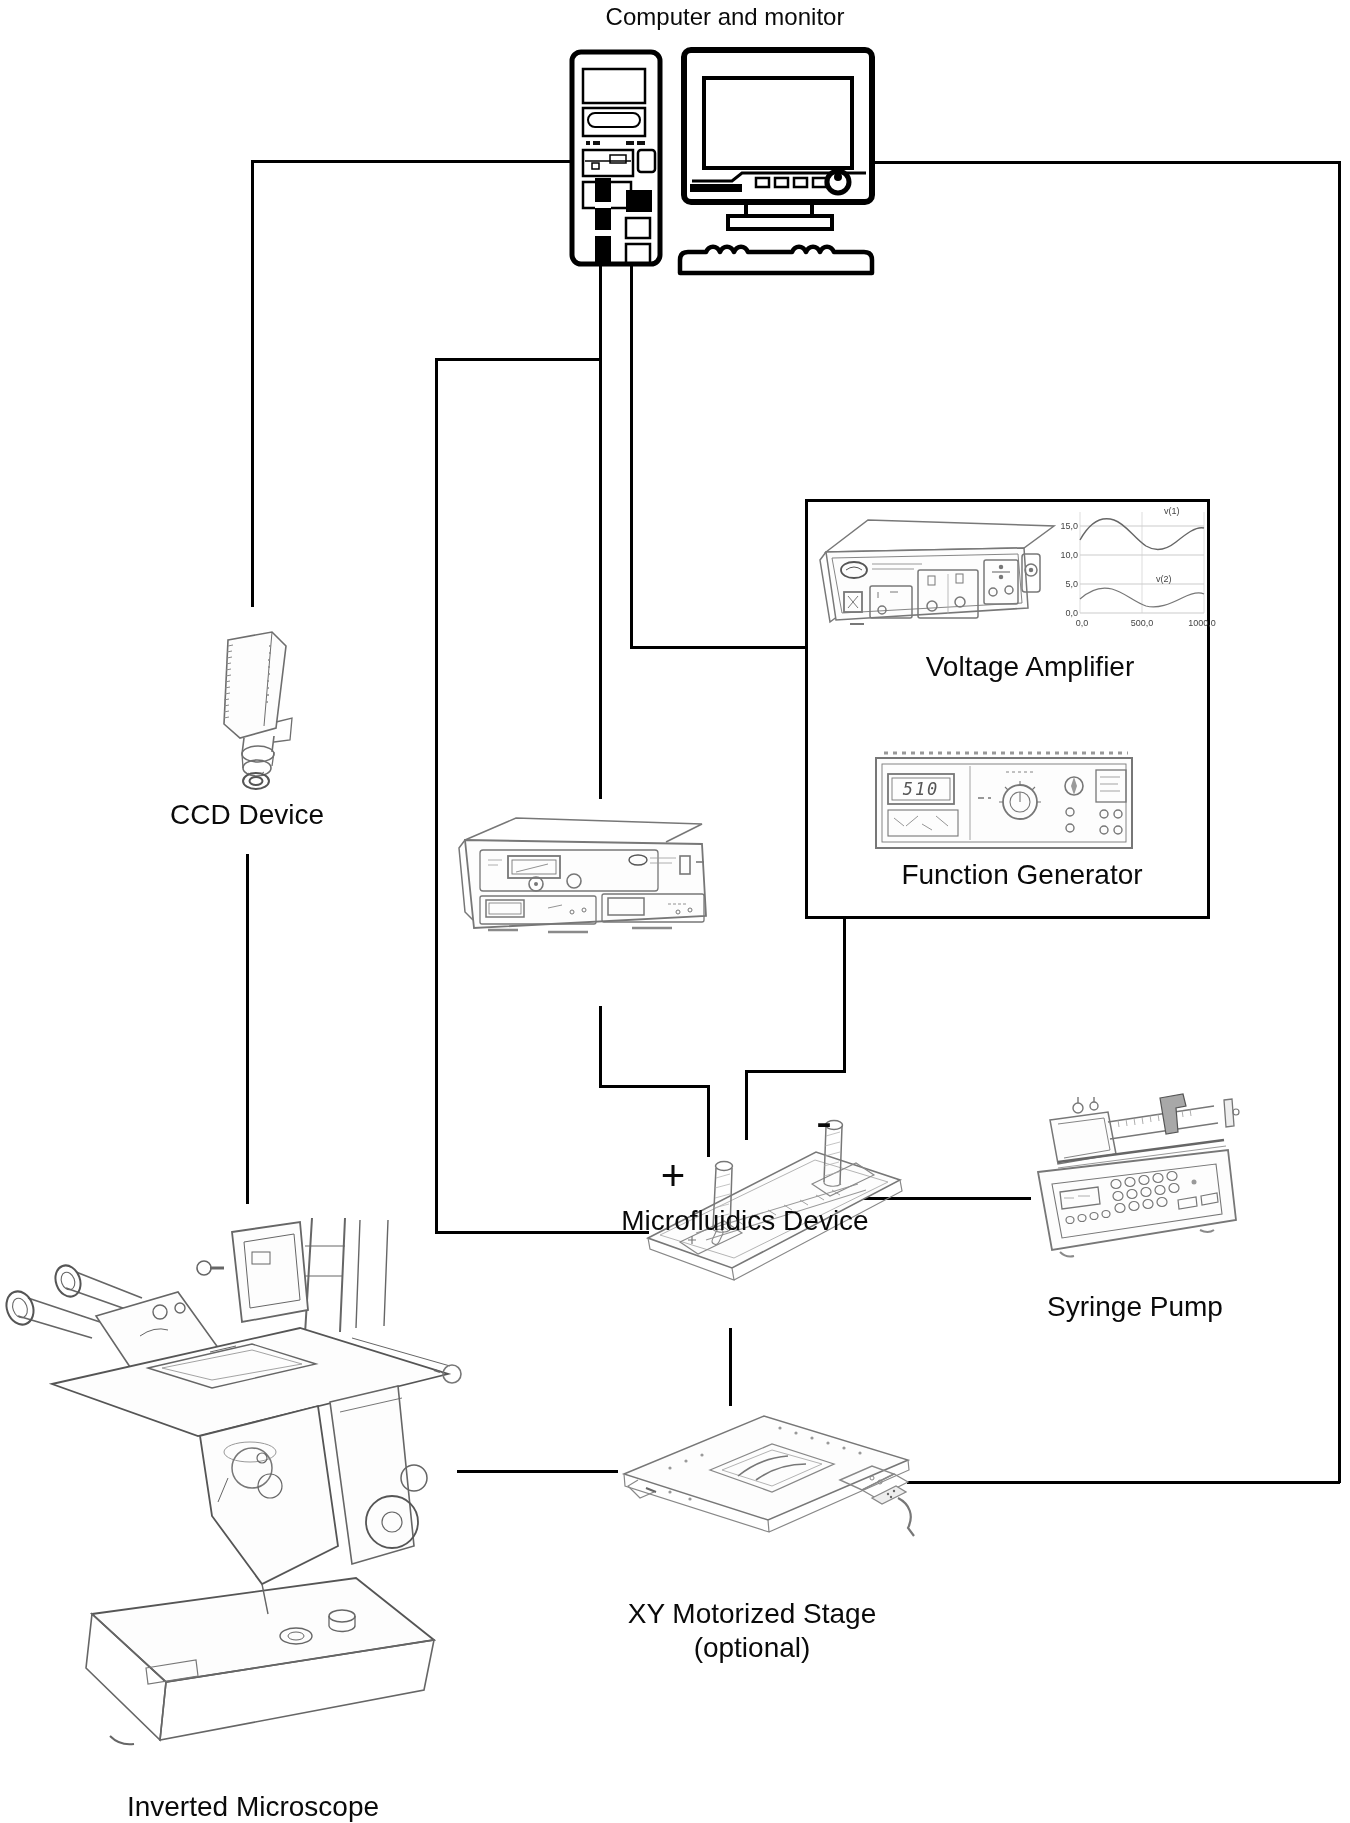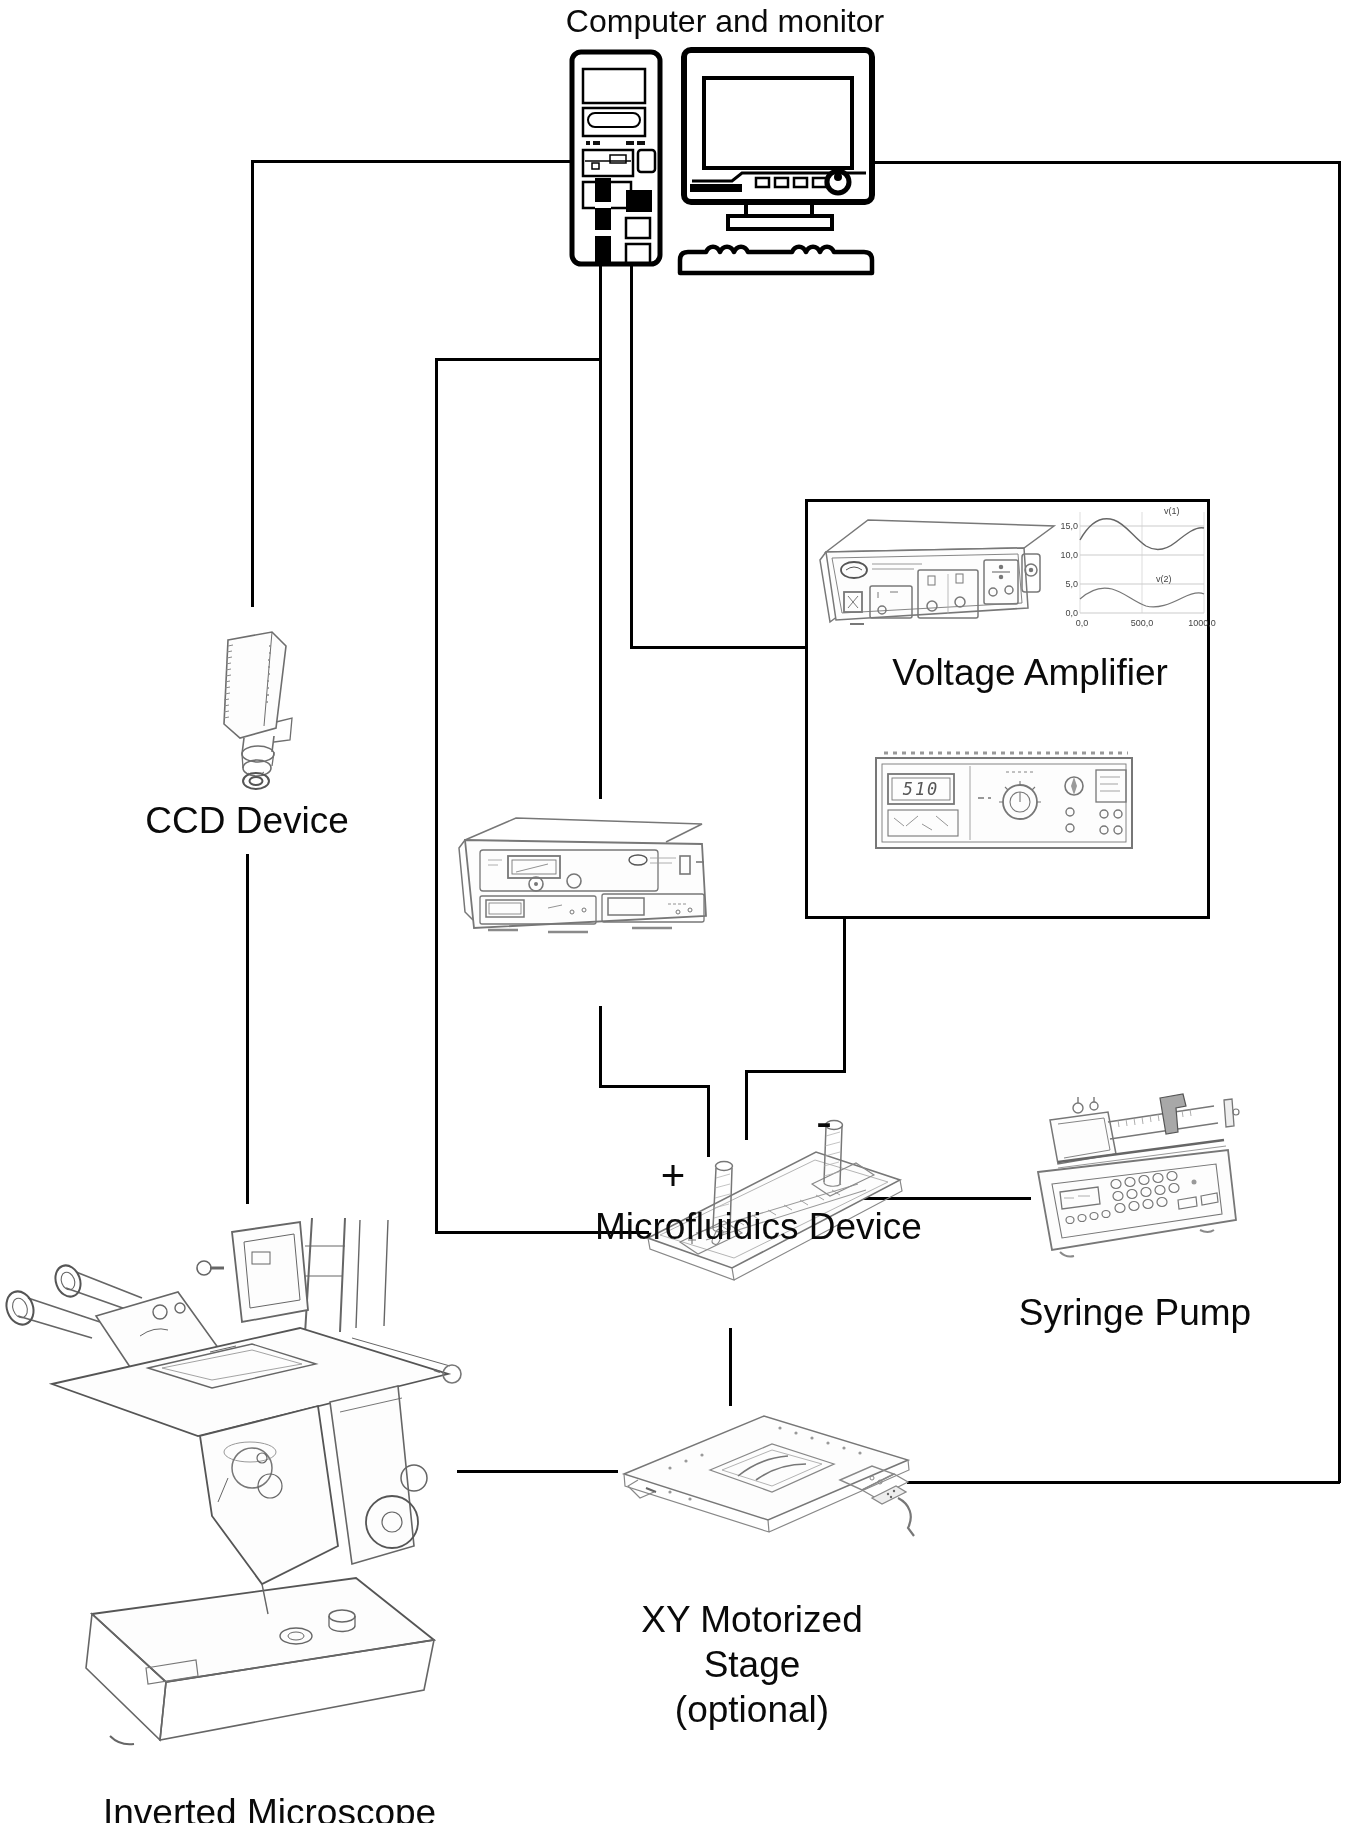--- a/index.html
+++ b/index.html
@@ -1,19 +1,19 @@
 <!DOCTYPE html>
 <html><head>
 <meta charset="utf-8">
 <style>
   html,body{margin:0;padding:0;background:#fff;}
   .page{position:relative;width:1350px;height:1823px;background:#fff;overflow:hidden;
         font-family:"Liberation Sans",sans-serif;color:#0a0a0a;}
   .ln{position:absolute;background:#000;}
-  .lbl{position:absolute;font-size:37px;text-align:center;line-height:1.22;color:#0a0a0a;white-space:nowrap;}
+  .lbl{position:absolute;font-size:28px;text-align:center;line-height:1.22;color:#0a0a0a;white-space:nowrap;}
   .lbl.two{white-space:normal;margin-top:29px;}
   .sgn{position:absolute;text-align:center;color:#0a0a0a;}
   .acbox{position:absolute;left:805px;top:499px;width:405px;height:420px;border:3px solid #000;box-sizing:border-box;}
   .dev{position:absolute;}
   svg{display:block;overflow:visible;}
 </style>
 </head>
 <body>
 
 <div class="page">
@@ -398,26 +398,27 @@
       <path d="M146,452 L196,444 L198,460 L148,468 Z" stroke-width="1.2" stroke="#777"></path>
       <ellipse cx="296" cy="420" rx="16" ry="8" stroke-width="1.4"></ellipse>
       <ellipse cx="296" cy="420" rx="8" ry="4" stroke-width="1"></ellipse>
       <ellipse cx="342" cy="400" rx="13" ry="6" stroke-width="1.4"></ellipse>
       <path d="M329,400 v10 M355,400 v9 M329,410 a13,6 0 0 0 26,-1" stroke-width="1.3"></path>
       <path d="M110,520 q10,10 24,8" stroke-width="2"></path>
       <path d="M262,368 L268,398" stroke-width="1.4"></path>
     </svg>
   </div>
 
-  <div class="lbl" style="left:475px;top:2px;width:500px;font-size:32px">Computer and monitor</div>
+  <div class="lbl" style="left:475px;top:2px;width:500px;font-size:24px">Computer and monitor</div>
 
   <div class="lbl" style="left:97px;top:798px;width:300px">CCD Device</div>
 
   <div class="lbl" style="left:880px;top:650px;width:300px">Voltage Amplifier</div>
 
+  <div class="lbl" style="left:872px;top:858px;width:300px">Function Generator</div>
 
 
 
   <div class="lbl" style="left:595px;top:1204px;width:300px">Microfluidics Device</div>
 
   <div class="lbl" style="left:985px;top:1290px;width:300px">Syringe Pump</div>
 
   <div class="lbl two" style="left:602px;top:1568px;width:300px">
     <div>XY Motorized Stage</div>
     <div>(optional)</div>

